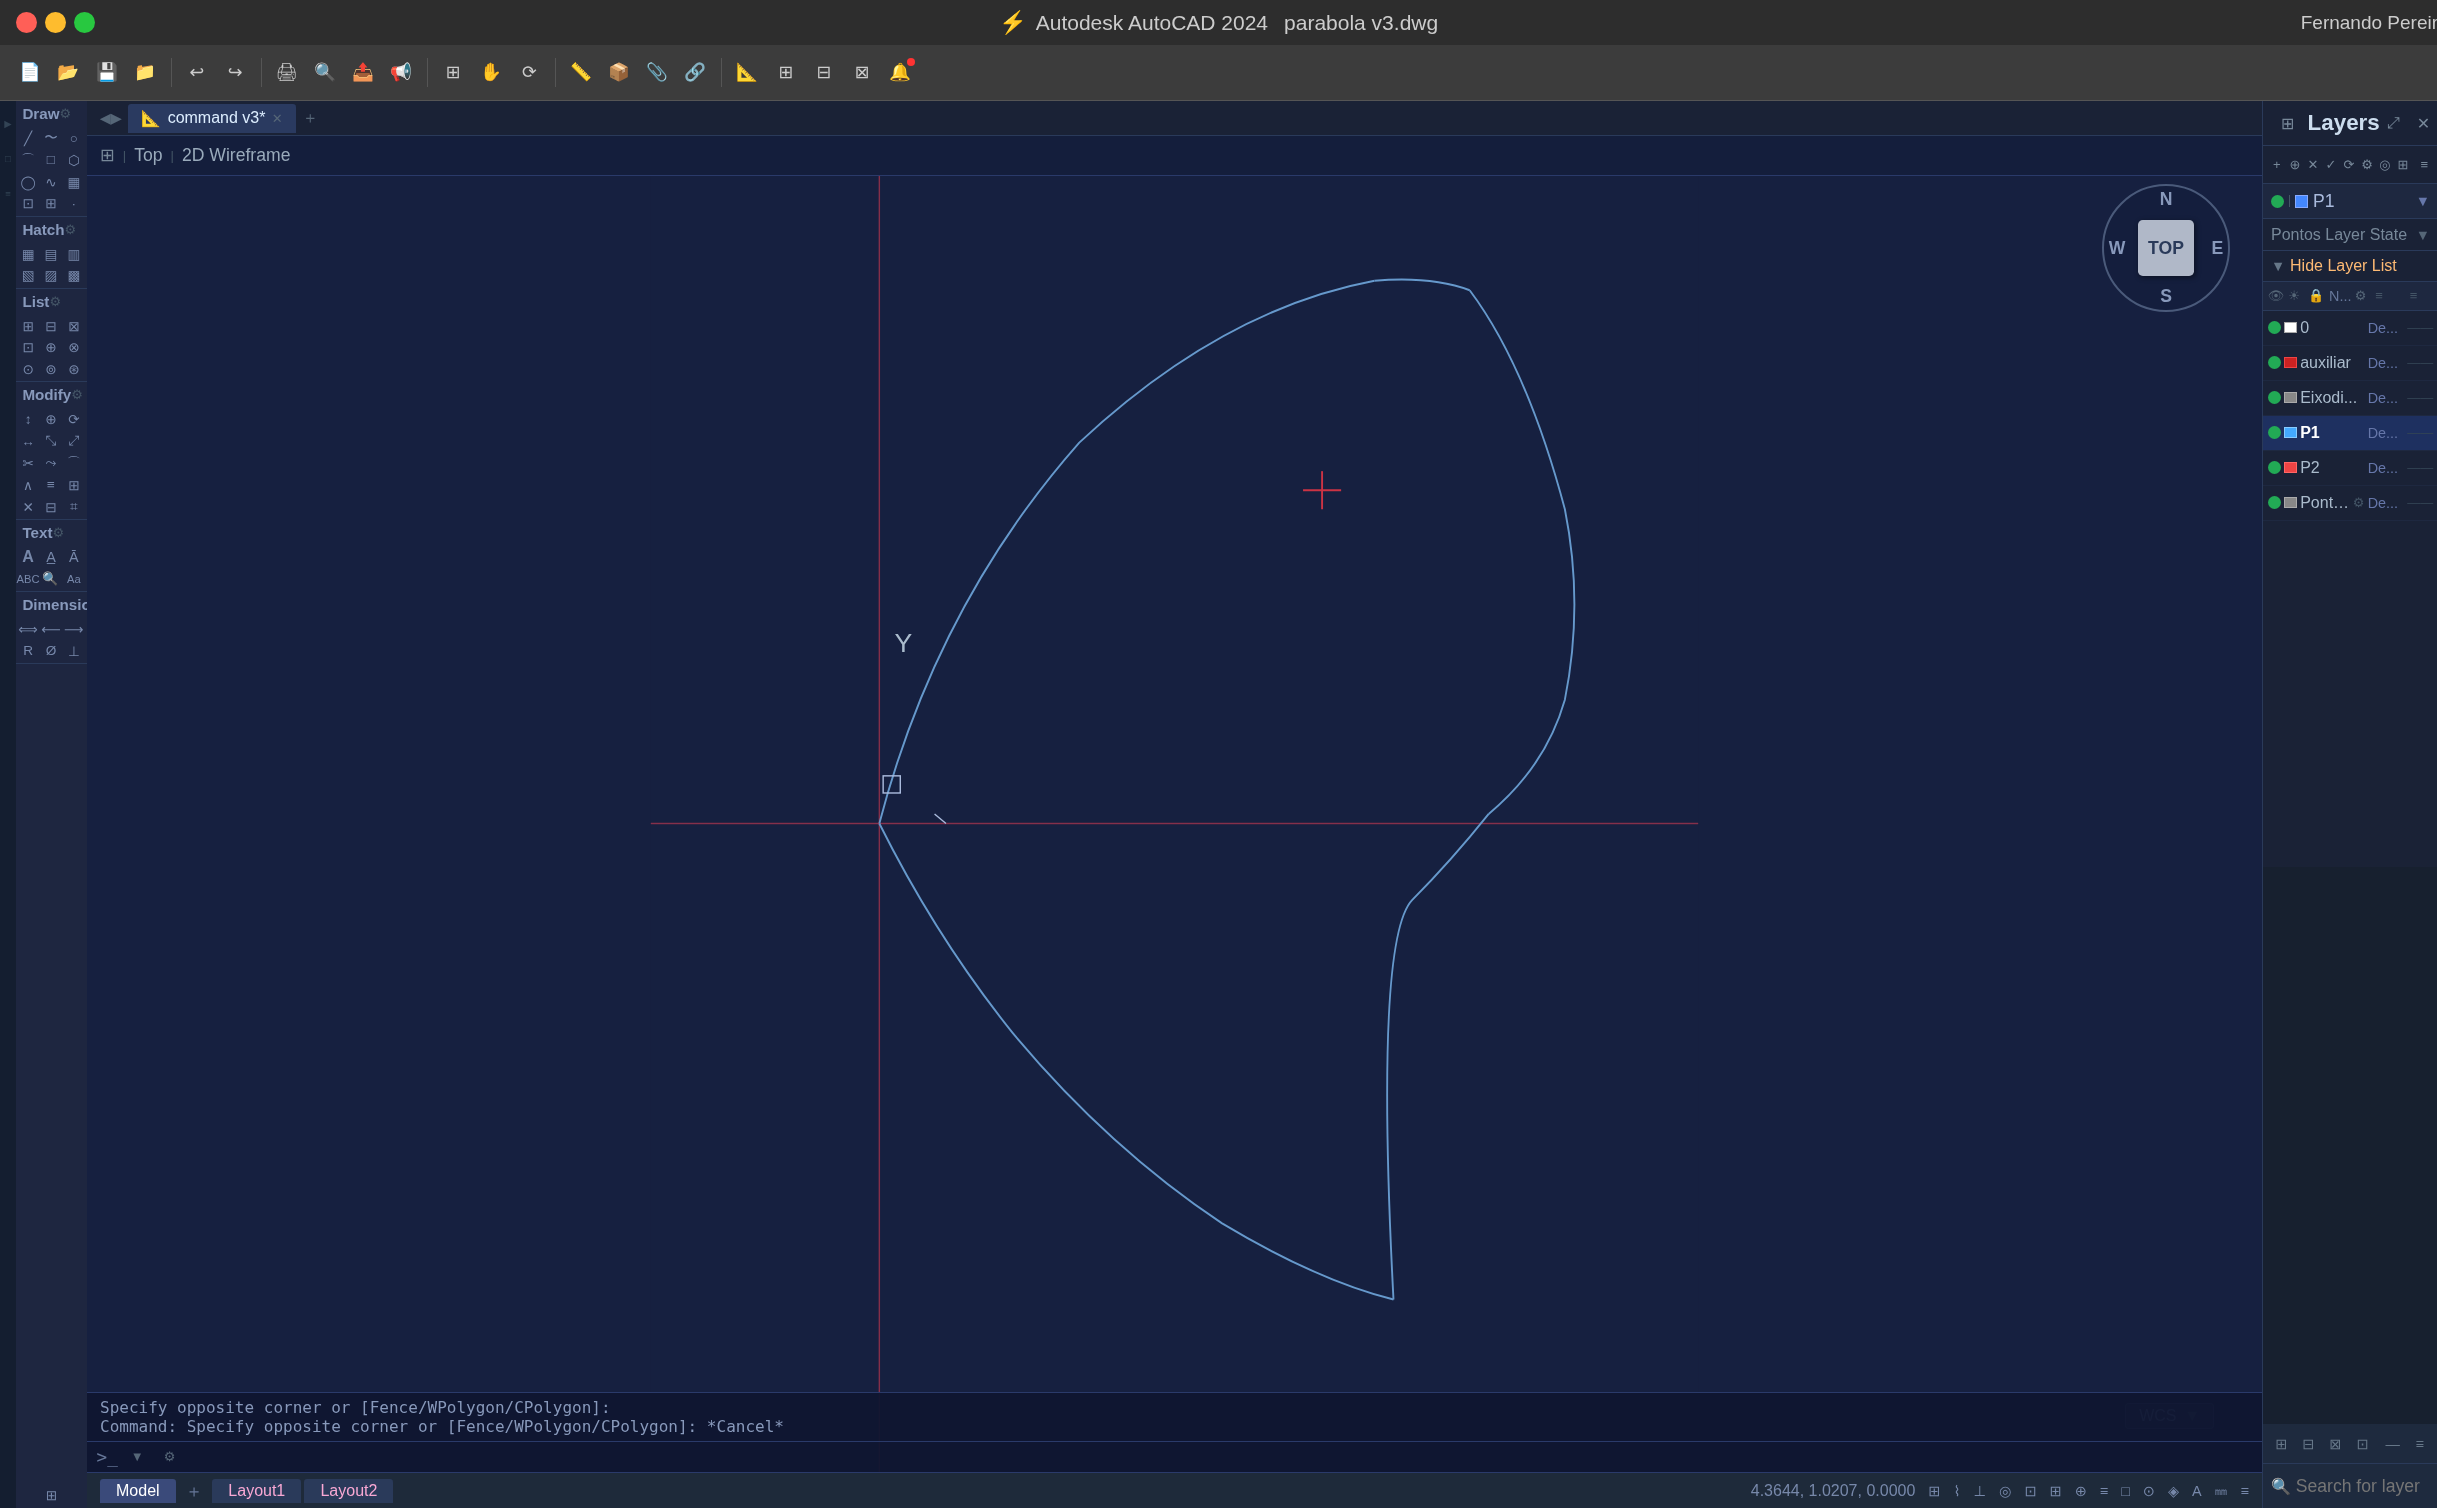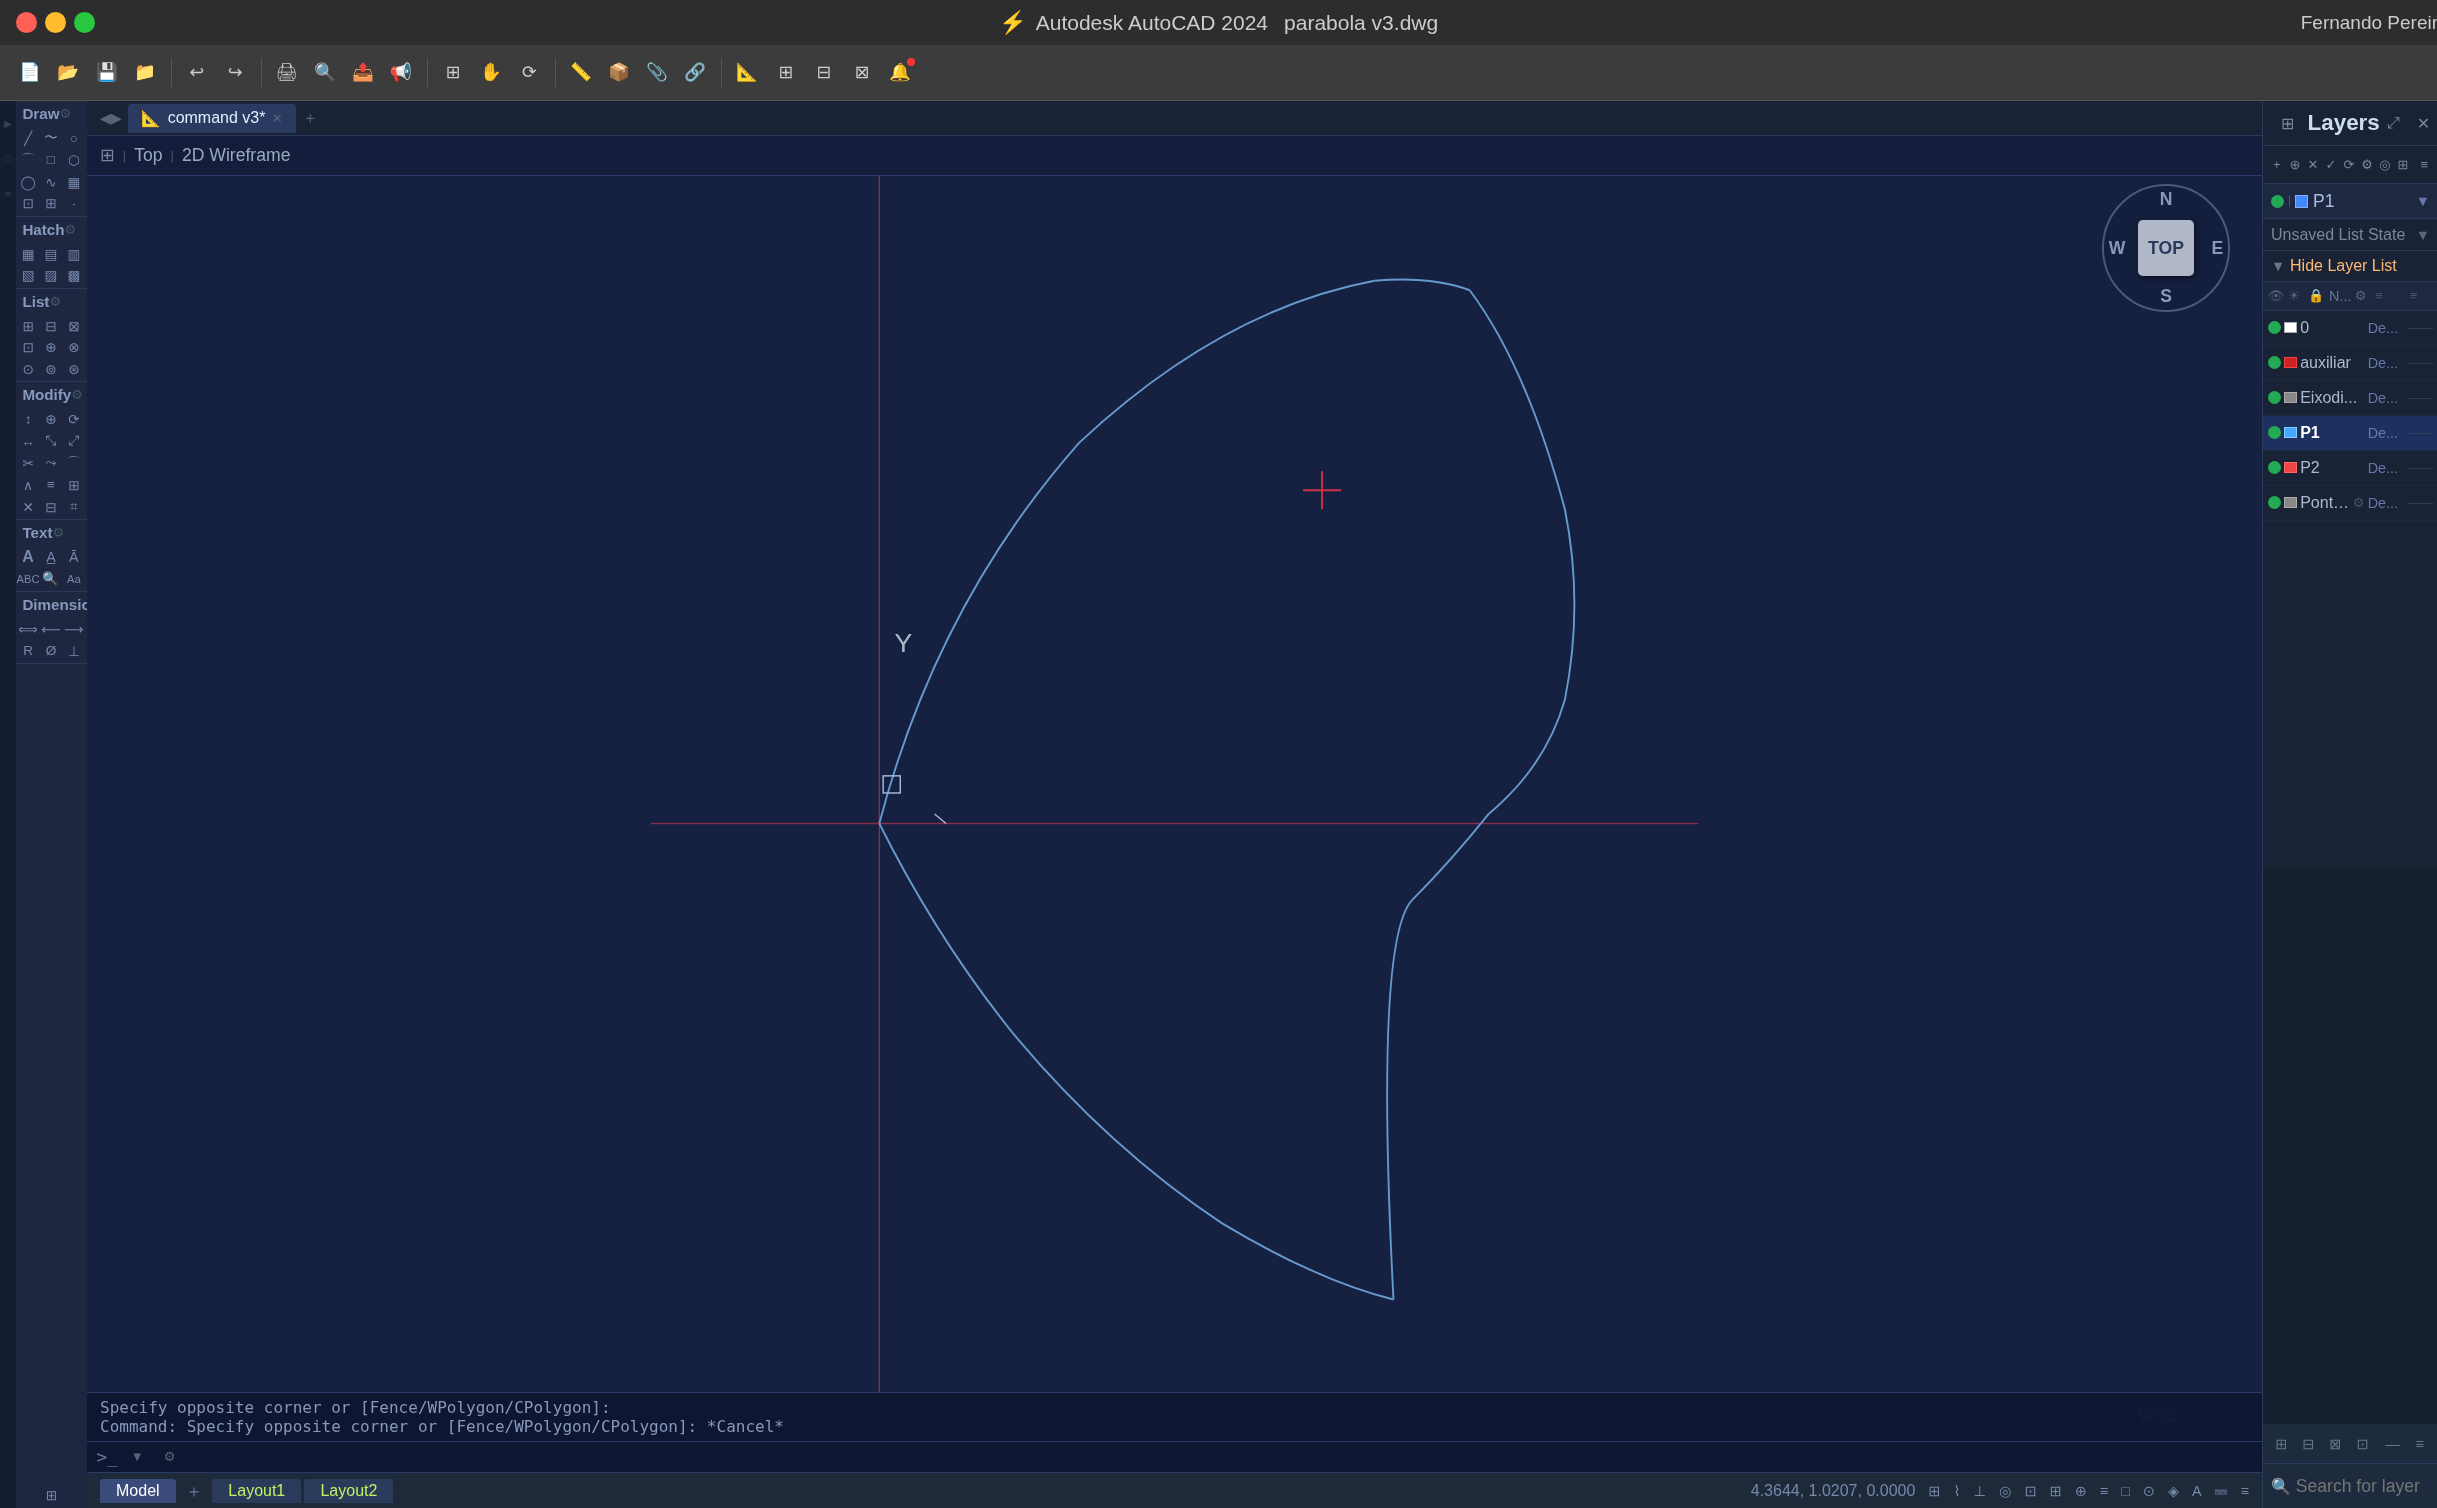--- a/index.html
+++ b/index.html
@@ -258,21 +258,21 @@
       font-size: 16px;
     }
     .status-tabs {
       display: flex;
       align-items: center;
       gap: 3.2px;
     }
     .status-tab {
       padding: 3.2px 16px;
       background: #2a3a5a;
-      color: #bef264;
+      color: #f9a8d4;
       font-size: 16px;
       border-radius: 3.2px 3.2px 0 0;
       cursor: pointer;
     }
     .status-tab.active {
       background: #3a4a7a;
       color: #ffffff;
     }
 
     
@@ -915,21 +915,21 @@
 
     <div class="layer-state-row">
       <div class="current-layer-indicator"></div>
       <div style="width:1.6px;height:11.2px;background:#445566;"></div>
       <div class="layer-color-box"></div>
       <span class="current-layer-name">P1</span>
       <span class="layer-state-dropdown">▼</span>
     </div>
 
     <div class="unsaved-row">
-      <span class="unsaved-text">Unsaved List State</span>
+      <span class="unsaved-text">Pontos Layer State</span>
       <span class="unsaved-dropdown">▼</span>
     </div>
 
     <div class="hide-layer-row">
       <span style="color:#667788; font-size:14.4px;">▼</span>
       <span class="hide-layer-text">Hide Layer List</span>
     </div>
 
     <div class="layer-list-header">
       <div class="layer-col-icon">👁</div>

